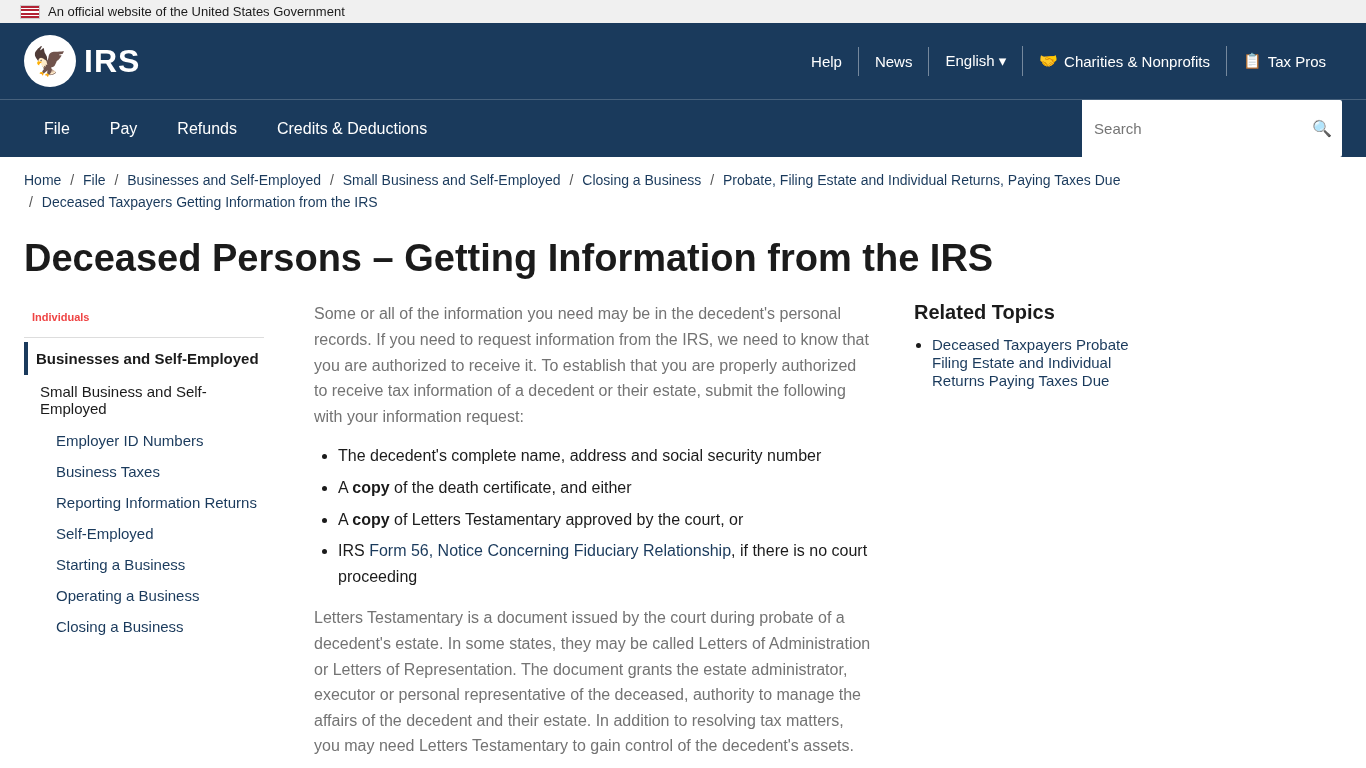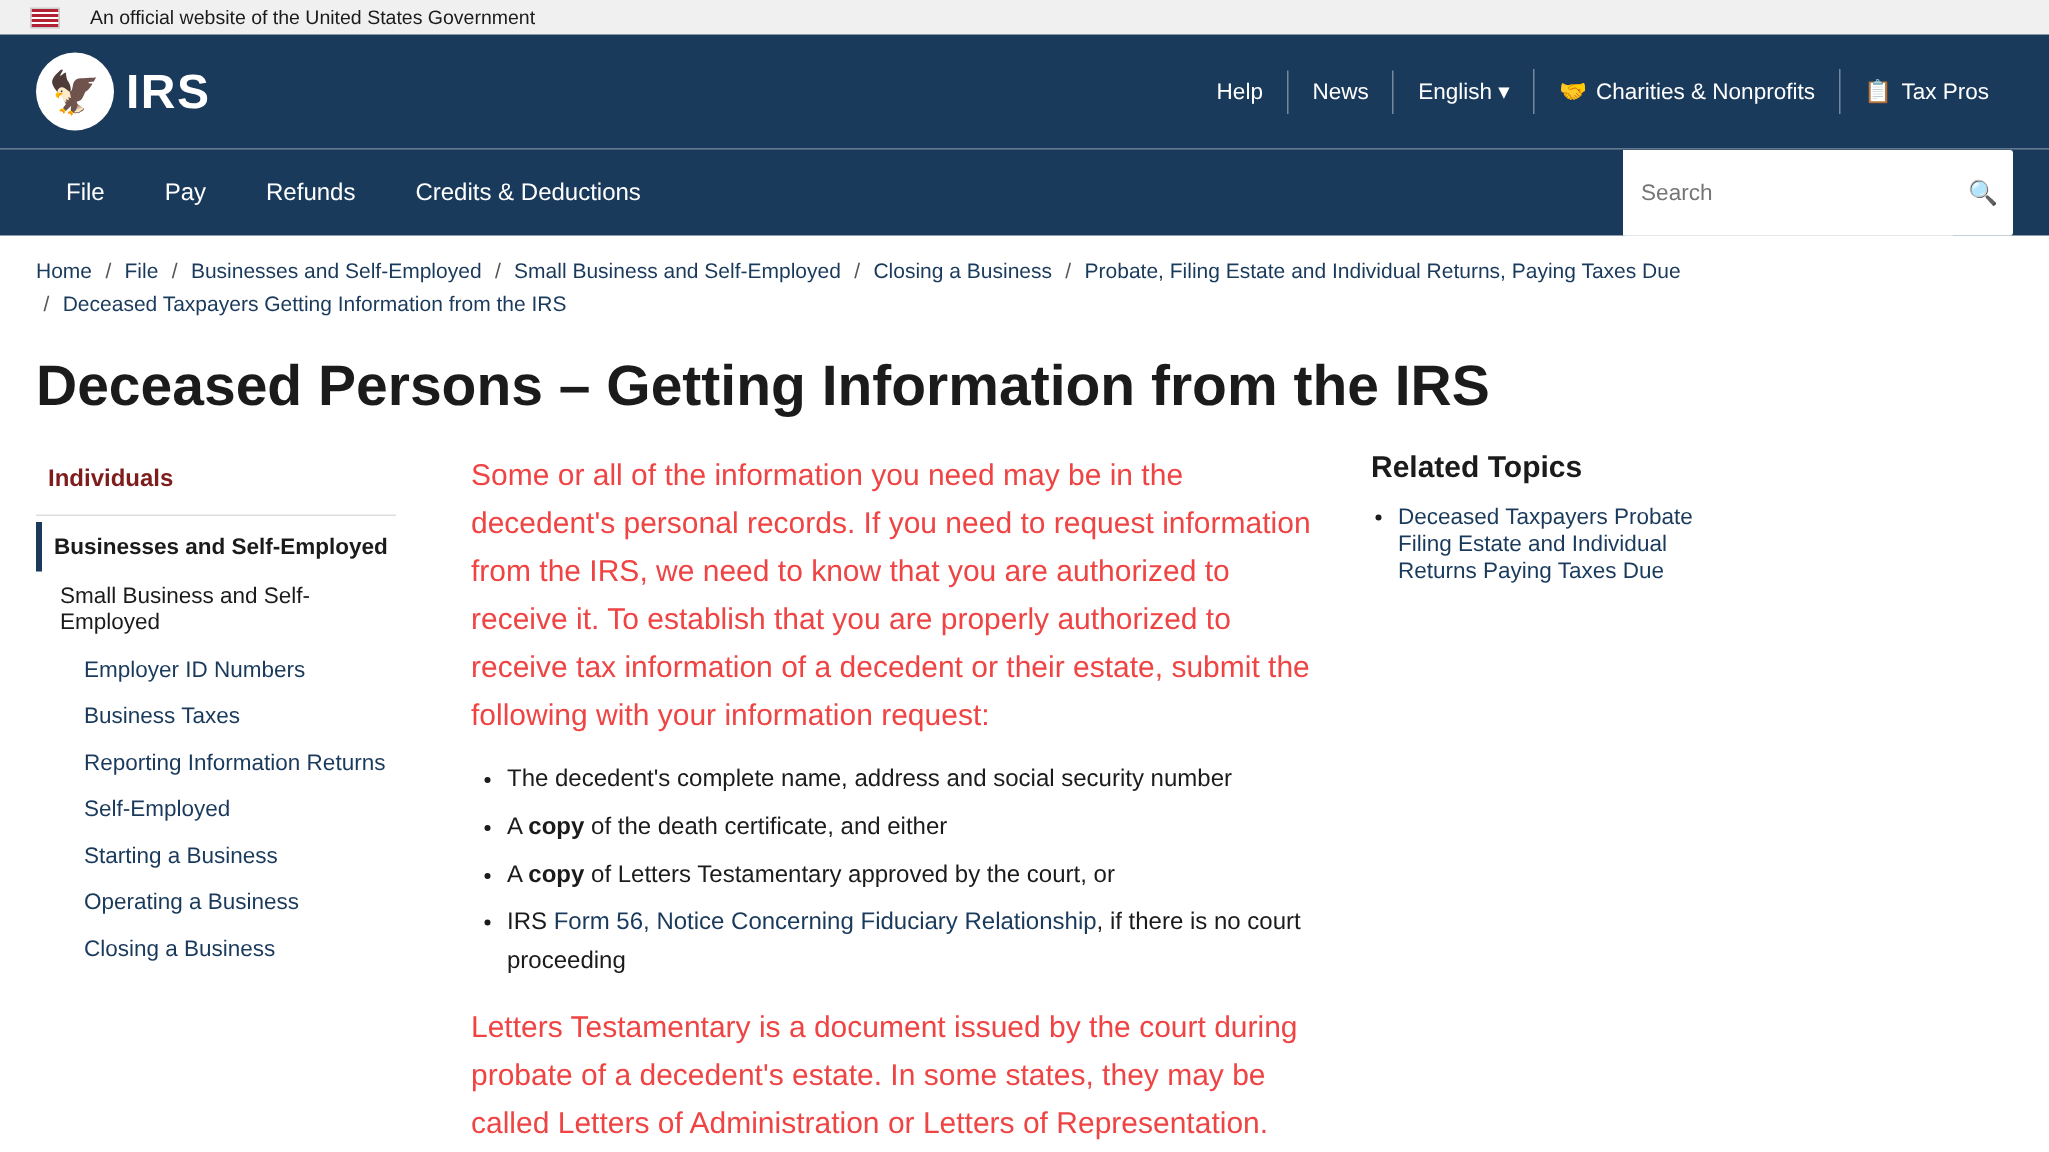--- a/index.html
+++ b/index.html
@@ -4,21 +4,21 @@
   <style>
     * { margin: 0; padding: 0; box-sizing: border-box; }
     body { font-family: 'Source Sans Pro', Arial, sans-serif; font-size: 16px; color: #1b1b1b; background: #fff; }
 
     
     .gov-banner {
       background: #f0f0f0;
       padding: 4px 20px;
       display: flex;
       align-items: center;
-      gap: 20px;
+      gap: 8px;
       font-size: 13px;
       color: #1b1b1b;
     }
     .flag-icon {
       width: 20px;
       height: 14px;
       background: linear-gradient(
         to bottom,
         #B22234 0%, #B22234 14.28%,
         #fff 14.28%, #fff 28.57%,
@@ -167,23 +167,23 @@
     }
 
     
     .sidebar {
       width: 260px;
       flex-shrink: 0;
       padding-right: 20px;
     }
     .sidebar-section-title {
       font-weight: 700;
-      font-size: 16px;
+      font-size: 11px;
       padding: 10px 0 10px 8px;
-      color: #7f1d1d;
+      color: #ef4444;
     }
     .sidebar-active {
       font-weight: 700;
       font-size: 15px;
       padding: 8px 0 8px 8px;
       border-left: 4px solid #1a3a5c;
       color: #1b1b1b;
     }
     .sidebar-sub-section {
       font-size: 15px;
@@ -202,24 +202,24 @@
       margin: 4px 0;
     }
 
     
     .content {
       flex: 1;
       padding: 0 30px;
       max-width: 620px;
     }
     .content p {
-      font-size: 20px;
+      font-size: 16px;
       line-height: 1.6;
       margin-bottom: 14px;
-      color: #ef4444;
+      color: #737373;
     }
     .content ul {
       margin: 0 0 16px 24px;
     }
     .content ul li {
       font-size: 16px;
       line-height: 1.6;
       margin-bottom: 6px;
     }
     .content a {

